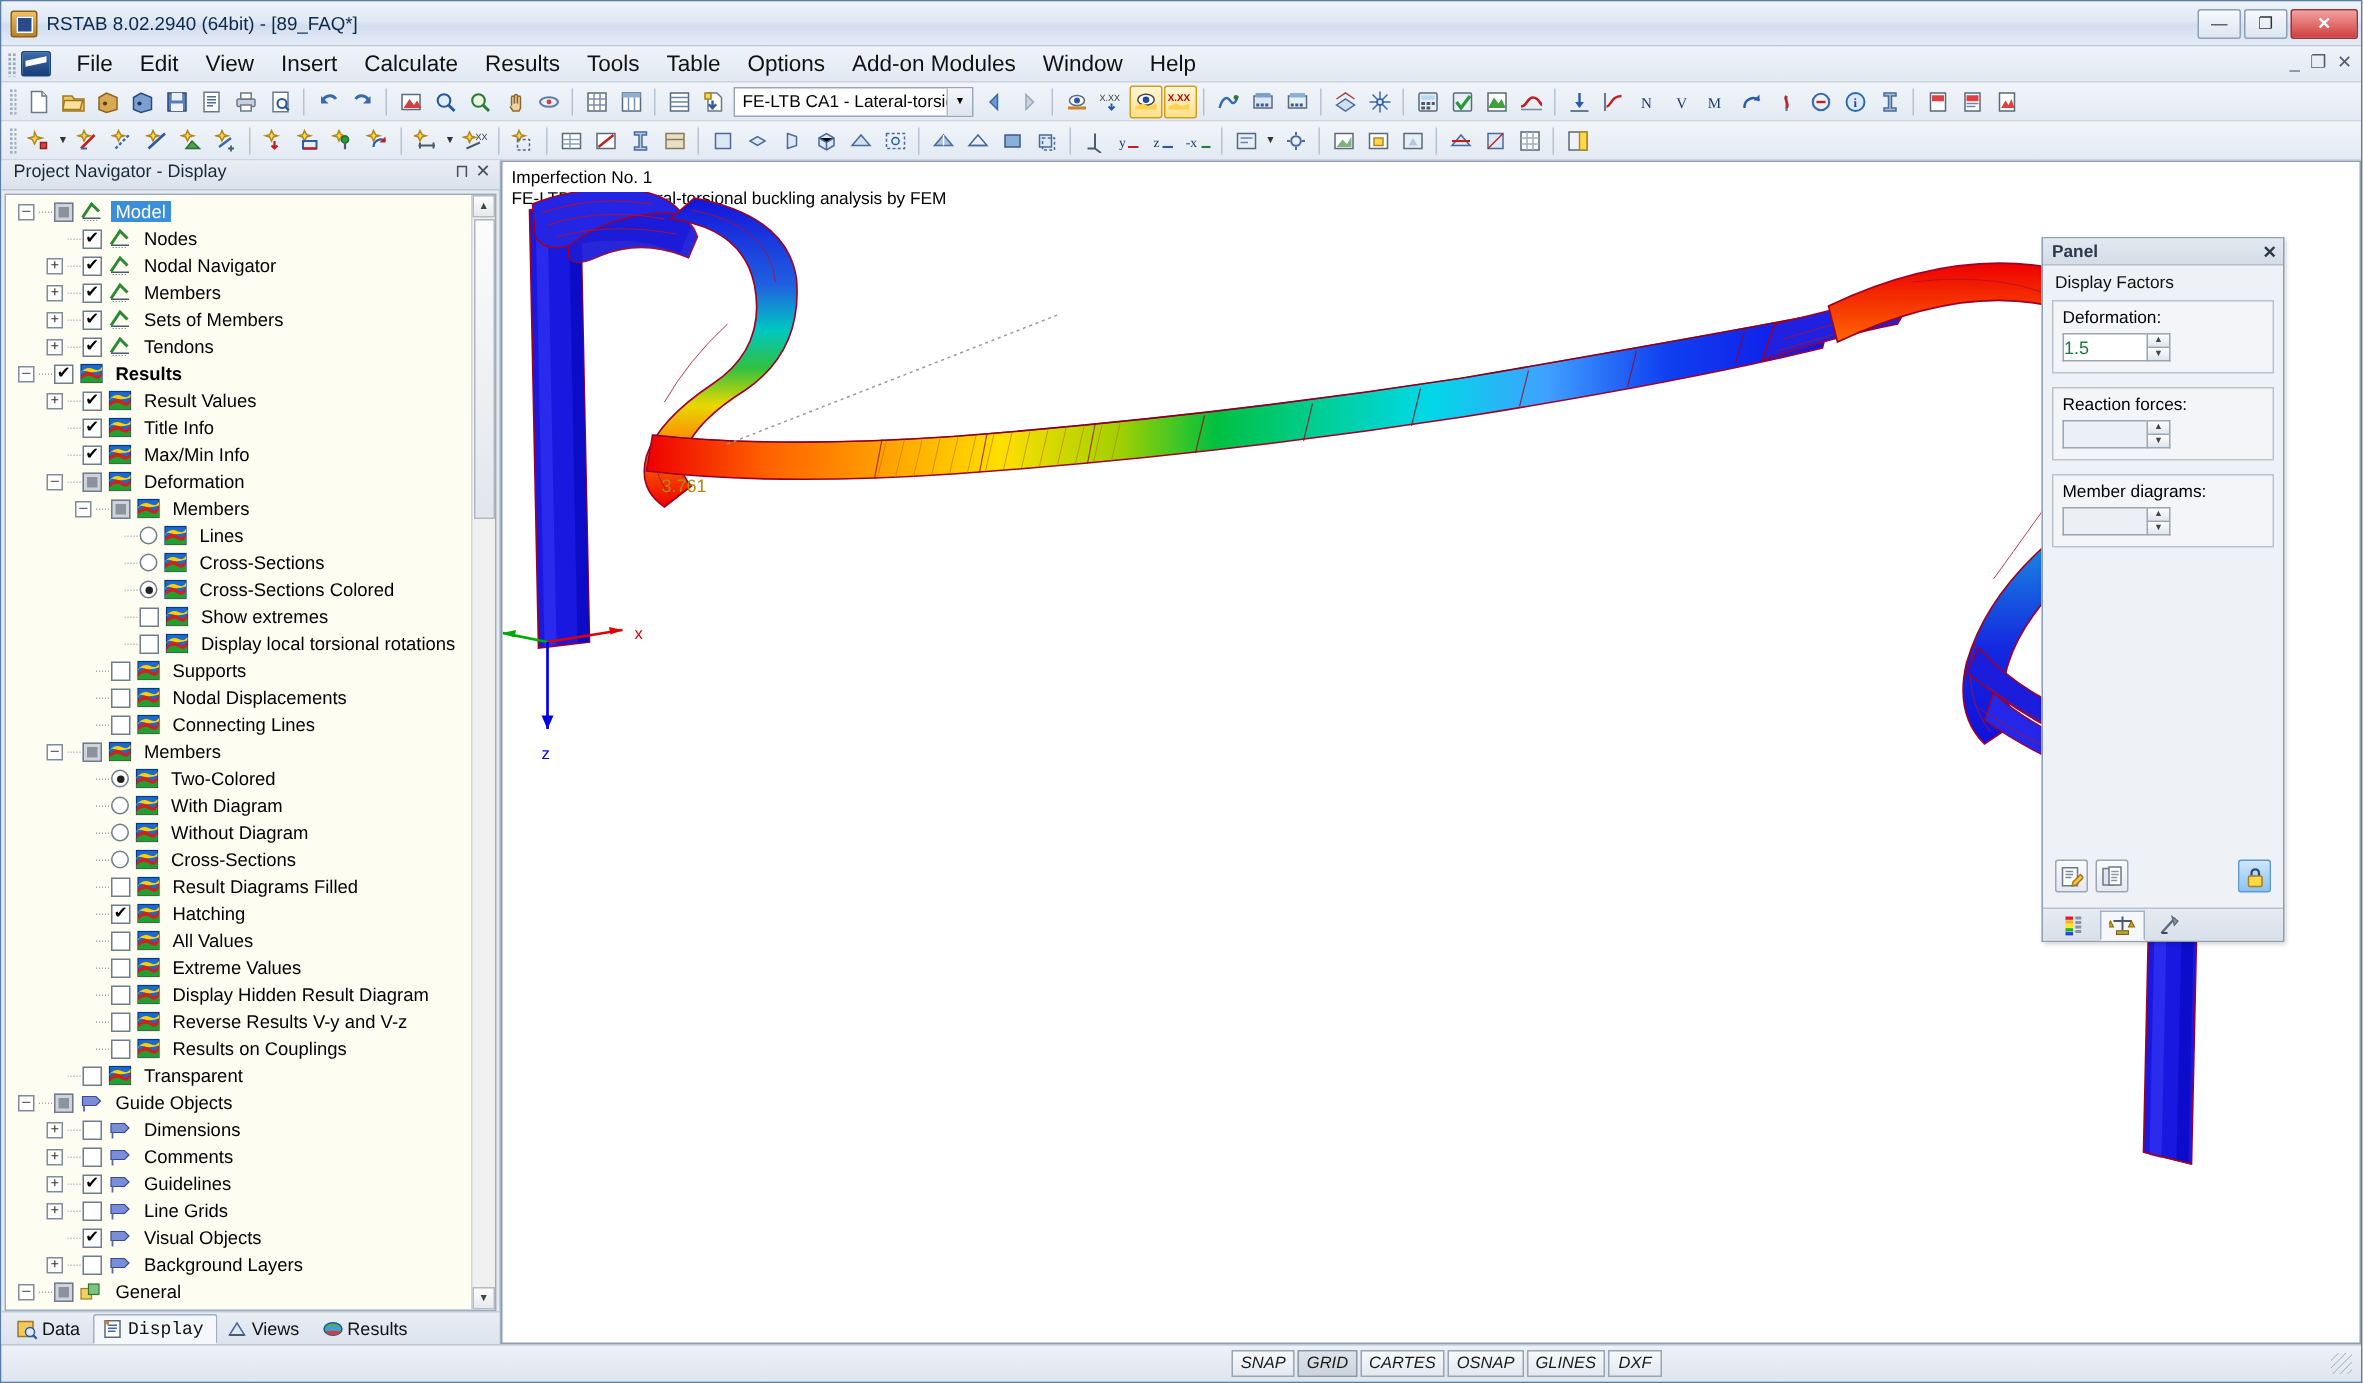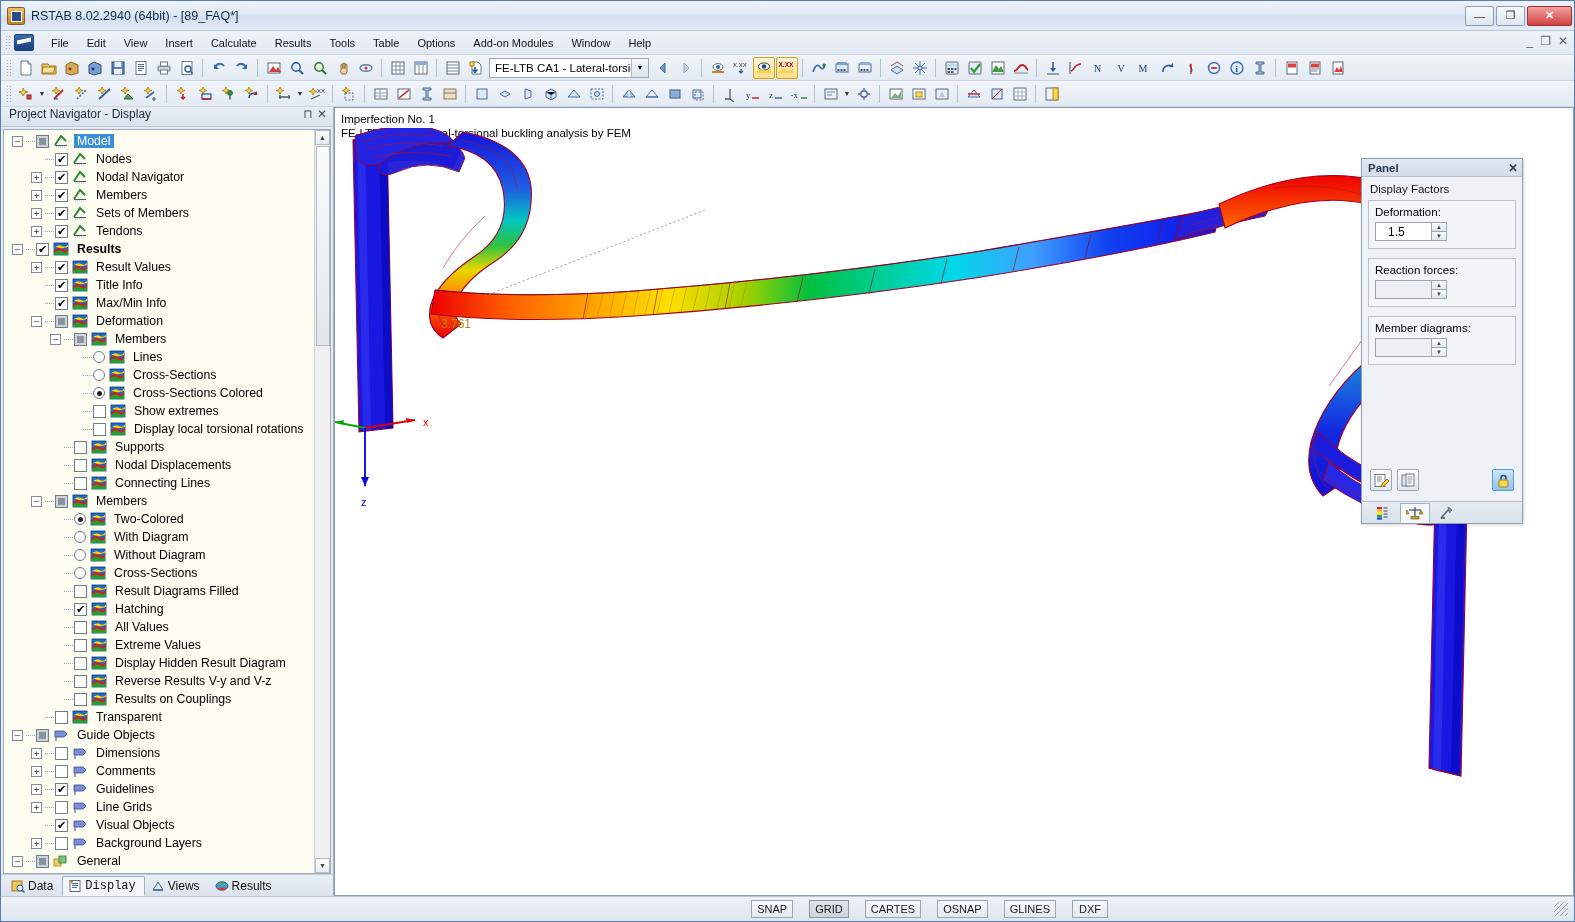--- a/index.html
+++ b/index.html
@@ -71,21 +71,21 @@
   .menu-logo {
     width: 20px; height: 17px; margin-right: 8px;
     background: linear-gradient(#3a6ab0, #1a3e7a);
     border: 1px solid #16427d; border-radius: 2px; position: relative;
   }
   .menu-logo::after {
     content: ""; position: absolute; left: 2px; top: 4px; right: 2px; height: 4px;
     background: #fff; transform: skewY(-12deg);
   }
   .menu-item {
-    padding: 3px 9px; font-size: 11px; color: #111; cursor: default;
+    padding: 3px 9px; font-size: 15px; color: #111; cursor: default;
     white-space: nowrap;
   }
   .mdi-btns {
     position: absolute; right: 6px; top: 3px;
     display: flex; gap: 7px; color: #55606e; font-size: 12px;
   }
 
   
   .toolbar {
     height: 26px; flex: 0 0 26px;
@@ -237,21 +237,21 @@
   .vp-status {
     position: absolute; left: 0; right: 0; bottom: 0; height: 18px;
     border-top: 1px solid #b8c2cd;
     display: flex; align-items: center; padding-left: 6px;
     font-size: 11.5px; color: #000; background: #fff;
   }
 
   
   .rpanel {
     position: absolute; right: 50px; top: 50px;
-    width: 162px; height: 366px;
+    width: 162px; height: 470px;
     background: #eef1f5;
     border: 1px solid #8fa0b4;
     box-shadow: 1px 1px 3px rgba(0,0,0,0.18);
     display: flex; flex-direction: column;
     z-index: 30;
   }
   .rp-header {
     height: 18px; flex: 0 0 18px;
     background: linear-gradient(#e3e9f1,#d3dce8);
     border-bottom: 1px solid #b3bfcd;
@@ -262,22 +262,22 @@
   .rp-body { flex: 1; padding: 4px 6px; display: flex; flex-direction: column; }
   .rp-section-title { font-size: 11.5px; color: #111; margin: 2px 0 5px 2px; }
   .rp-group {
     border: 1px solid #b9c3d0; background: #f3f5f9;
     padding: 5px 6px 7px 6px; margin-bottom: 9px;
   }
   .rp-group-label { font-size: 11.5px; color: #000; margin-bottom: 4px; }
   .spin-wrap { display: flex; align-items: stretch; width: 72px; }
   .spin-input {
     flex: 1; height: 19px; border: 1px solid #9aa6b4; border-right: none;
-    background: #fff; font-size: 12px; color: #000000;
-    display: flex; align-items: center; padding-left: 12px;
+    background: #fff; font-size: 12px; color: #15803d;
+    display: flex; align-items: center; padding-left: 0;
   }
   .spin-input.disabled { background: #eceff3; }
   .spin-btns { width: 16px; display: flex; flex-direction: column; }
   .spin-b {
     flex: 1; border: 1px solid #9aa6b4; background: linear-gradient(#fbfcfd,#e1e6ed);
     display: flex; align-items: center; justify-content: center; font-size: 6px; color: #444;
   }
   .spin-b + .spin-b { border-top: none; }
   .rp-iconrow {
     margin-top: auto; display: flex; align-items: center; gap: 5px;
@@ -302,21 +302,21 @@
 
   
   .statusbar {
     height: 25px; flex: 0 0 25px;
     display: flex; align-items: center;
     background: linear-gradient(#eef2f7,#dde5ef);
     border-top: 1px solid #bcc7d4;
     padding: 0 6px;
   }
   .sb-left { flex: 1; }
-  .sb-flags { display: flex; gap: 16px; }
+  .sb-flags { display: flex; gap: 2px; font-style: italic; }
   .sb-flag {
     min-width: 36px; height: 18px; padding: 0 5px;
     border: 1px solid #9aa6b4; background: linear-gradient(#f7f9fb,#e4e9f0);
     display: flex; align-items: center; justify-content: center;
     font-size: 11px; color: #1a1a1a;
   }
   .sb-flag.down { background: linear-gradient(#dde3ea,#ccd4dd); border-color: #8b97a5; }
   .sb-right-pad { width: 440px; }
   .sb-grip {
     width: 14px; height: 14px; margin-left: 6px;

